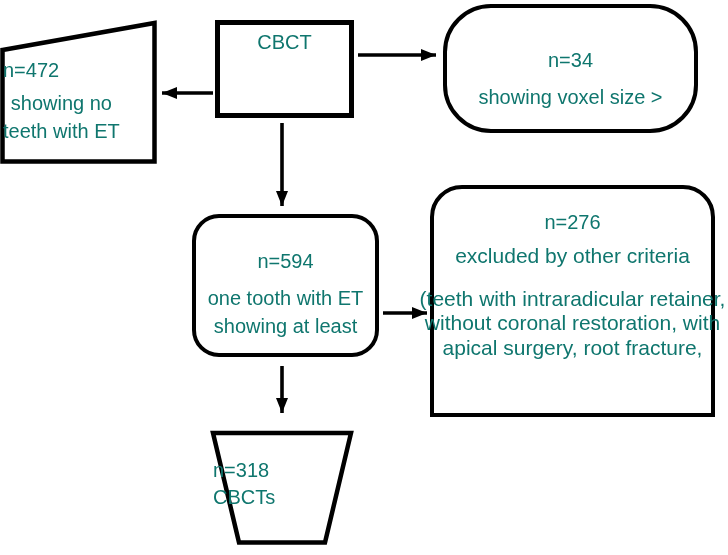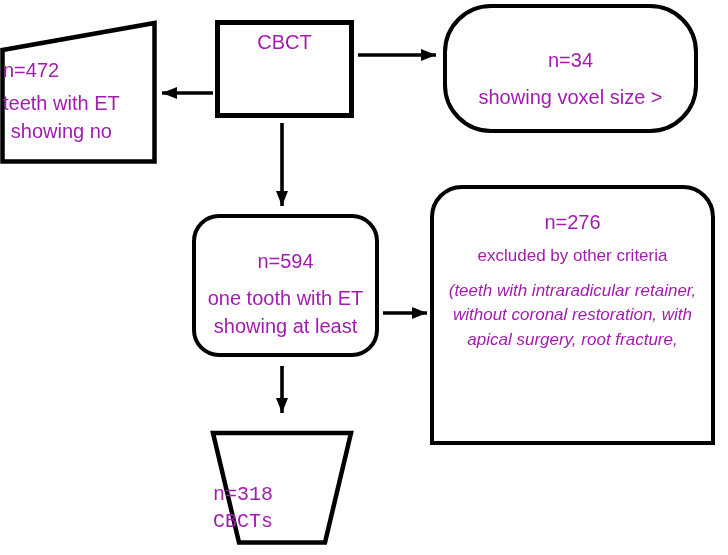--- a/index.html
+++ b/index.html
@@ -2,21 +2,21 @@
 <html><head>
 <meta charset="utf-8">
 <style>
   html, body { margin: 0; padding: 0; background: #ffffff; }
   .canvas {
     position: relative;
     width: 728px;
     height: 555px;
     background: #ffffff;
     font-family: "Liberation Sans", "DejaVu Sans", sans-serif;
-    color: #a21caf;
+    color: #0f766e;
     overflow: hidden;
   }
   .shapes-layer {
     position: absolute;
     left: 0; top: 0;
     width: 728px; height: 555px;
   }
   
   .box {
     position: absolute;
@@ -32,21 +32,21 @@
   .txt {
     position: absolute;
     display: flex;
     flex-direction: column;
     align-items: flex-start;
     justify-content: center;
     text-align: center;
   }
   .count { font-size: 20px; line-height: 32px; white-space: nowrap; }
   .line  { font-size: 20px; line-height: 28px; white-space: nowrap; }
-  .small .line { font-size: 17px; line-height: 24.5px; }
+  .small .line { font-size: 21px; line-height: 24.5px; }
   .para { display: flex; flex-direction: column; align-items: center; }
 
   #cbct-box {
     left: 215px; top: 20px; width: 139px; height: 98px;
     border-width: 5px;
     justify-content: flex-start; padding-top: 1px; gap: 6px;
   }
   #cbct-box .line { line-height: 32px; }
 
   #voxel-box {
@@ -55,32 +55,32 @@
     justify-content: center; padding-top: 18px; gap: 7px;
   }
 
   #one-tooth-box {
     left: 192px; top: 214px; width: 187px; height: 143px;
     border-radius: 27px;
     justify-content: center; padding-top: 13px; gap: 7px;
   }
 
   #excluded-box {
-    left: 430px; top: 185px; width: 285px; height: 260px;
+    left: 430px; top: 185px; width: 285px; height: 232px;
     border-radius: 32px 32px 0 0;
     justify-content: flex-start; padding-top: 17px; gap: 6px;
   }
-  #excluded-box .para { margin-top: 4px; font-style: italic; }
+  #excluded-box .para { margin-top: 12px; }
 
   #no-teeth-text {
     left: 3px; top: 40px; width: 152px; height: 118px; gap: 3px;
   }
 
   #final-text {
-    left: 213px; top: 460px; width: 139px; height: 95px; font-family: Liberation Mono, monospace;
+    left: 213px; top: 436px; width: 139px; height: 95px;
   }
   #final-text .line { line-height: 27px; }
 </style>
 </head>
 <body>
 
 <div class="canvas">
 
   <svg class="shapes-layer" viewBox="0 0 728 555" xmlns="http://www.w3.org/2000/svg">
     <defs>
@@ -100,22 +100,22 @@
     <line x1="282" y1="366" x2="282" y2="413" stroke="#000000" stroke-width="3.6" marker-end="url(#ah)"></line>
   </svg>
 
   <div class="box" id="cbct-box">
     <div class="line">CBCT</div>
   </div>
 
   <div class="txt" id="no-teeth-text">
     <div class="count">n=472</div>
     <div class="para">
+      <div class="line">showing no</div>
       <div class="line">teeth with ET</div>
-      <div class="line">showing no</div>
     </div>
   </div>
 
   <div class="box" id="voxel-box">
     <div class="count">n=34</div>
     <div class="para">
       <div class="line">showing voxel size &gt;</div>
     </div>
   </div>
 

